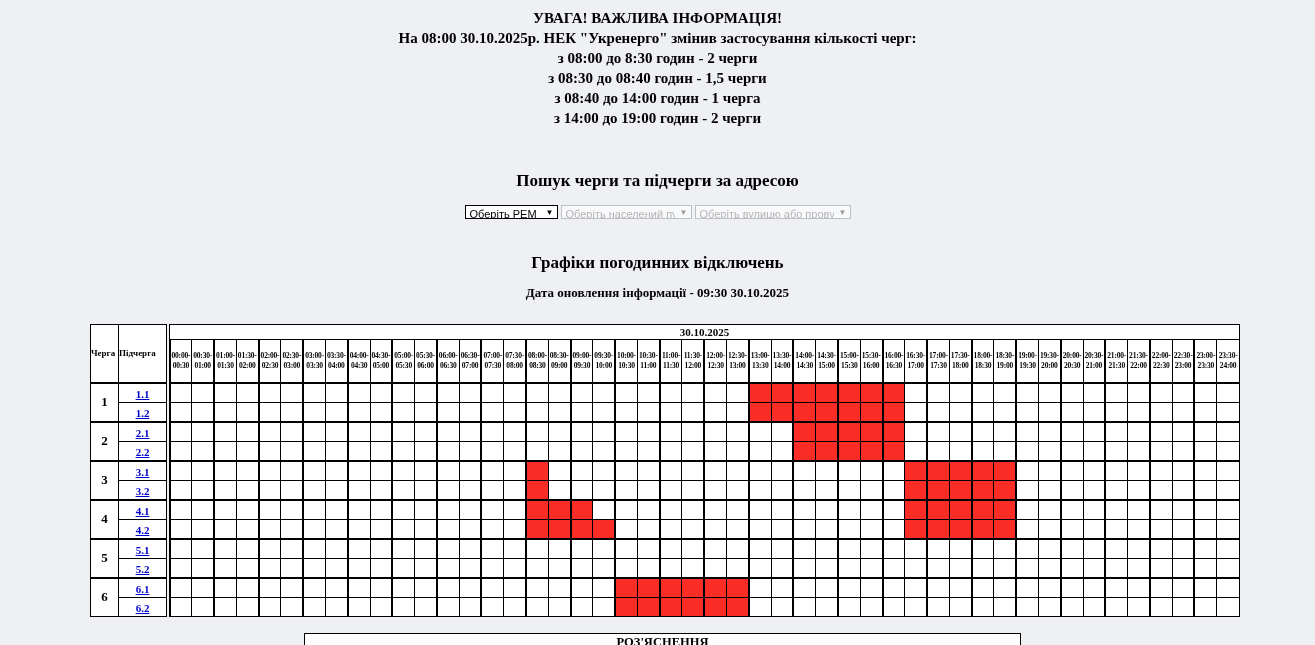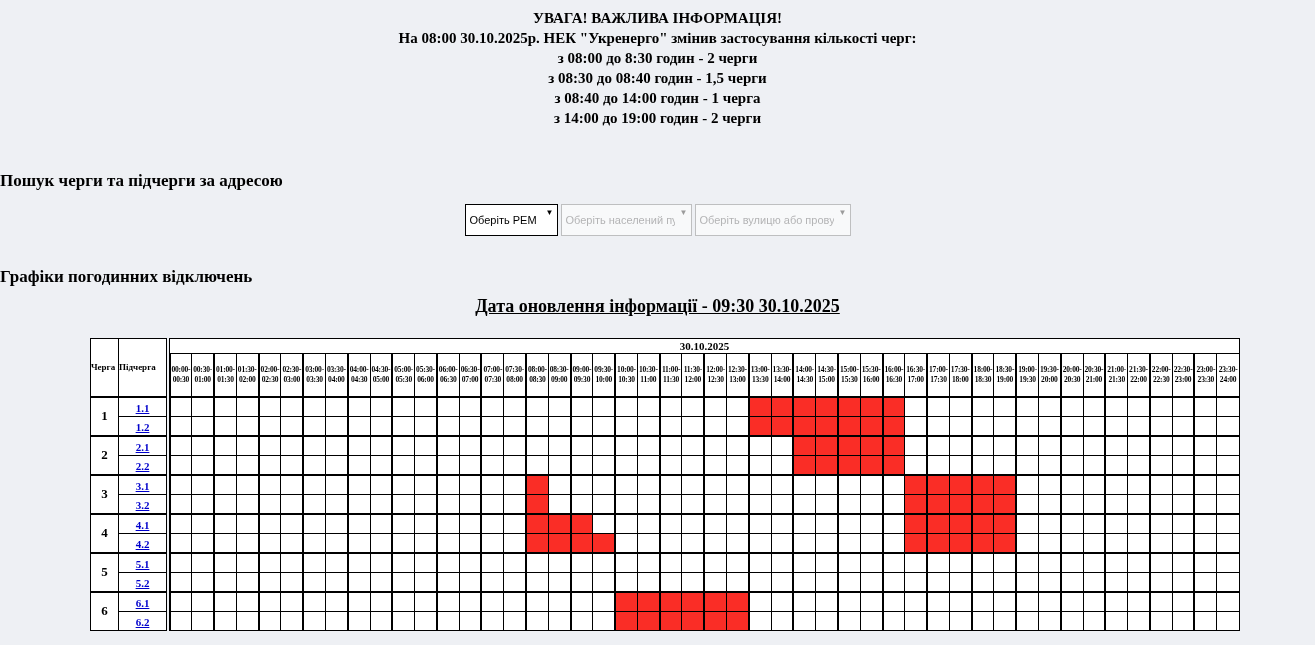--- a/index.html
+++ b/index.html
@@ -10,43 +10,43 @@
   *{box-sizing:border-box;}
   html,body{margin:0;padding:0;}
   body{
     width:1315px;height:645px;
     background:var(--page-bg);
     font-family:"Liberation Serif","DejaVu Serif",serif;
     color:#000;overflow:hidden;
   }
   .notice{padding-top:8px;text-align:center;font-weight:bold;font-size:15px;line-height:20px;}
   .notice div{white-space:nowrap;}
-  .section-title{margin-top:42px;text-align:left;font-weight:bold;font-size:17px;line-height:21px;}
+  .section-title{margin-top:42px;text-align:center;font-weight:bold;font-size:17px;line-height:21px;}
   .selects-row{
     margin-top:13px;display:flex;justify-content:center;gap:3px;
     font-family:"Liberation Sans","DejaVu Sans",sans-serif;
   }
   .sel-wrap{position:relative;display:inline-block;}
   .sel-wrap select{
     -webkit-appearance:none;appearance:none;
-    height:32px;font-size:11px;line-height:16px;
+    height:14px;font-size:11px;line-height:16px;
     border:1px solid #000;border-radius:0;background:#fff;
     padding:0 16px 0 4px;color:#000;
     font-family:"Liberation Sans","DejaVu Sans",sans-serif;
   }
   .sel-wrap .sel-arrow{
     position:absolute;right:4px;top:4px;font-size:8px;color:#000;pointer-events:none;
   }
   .sel-wrap.disabled select{color:#9b9b9b;border-color:#ababab;background:#fdfdfd;}
   .sel-wrap.disabled .sel-arrow{color:#9b9b9b;}
   .sel-w1 select{width:93px;}
   .sel-w2 select{width:131px;}
   .sel-w3 select{width:156px;}
   .schedule-title{margin-top:30px;}
-  .updated{margin-top:12px;text-align:center;font-weight:bold;font-size:18px;line-height:15px;text-decoration:underline;}
+  .updated{margin-top:12px;text-align:center;font-weight:bold;font-size:13px;line-height:15px;}
 
   .table-wrap{margin:24px 0 0 90px;}
   table.schedule{border-collapse:collapse;table-layout:fixed;width:1150px;}
   table.schedule th,table.schedule td{
     padding:0;border:1px solid #000;background:#fff;overflow:hidden;vertical-align:middle;
   }
   table.schedule td.spacer{border:none;background:transparent;}
   th.date-cell{height:15px;font-size:11px;font-weight:bold;text-align:center;}
   th.queue-header,th.subqueue-header{font-size:9px;font-weight:bold;text-align:left;}
   th.time-cell{

